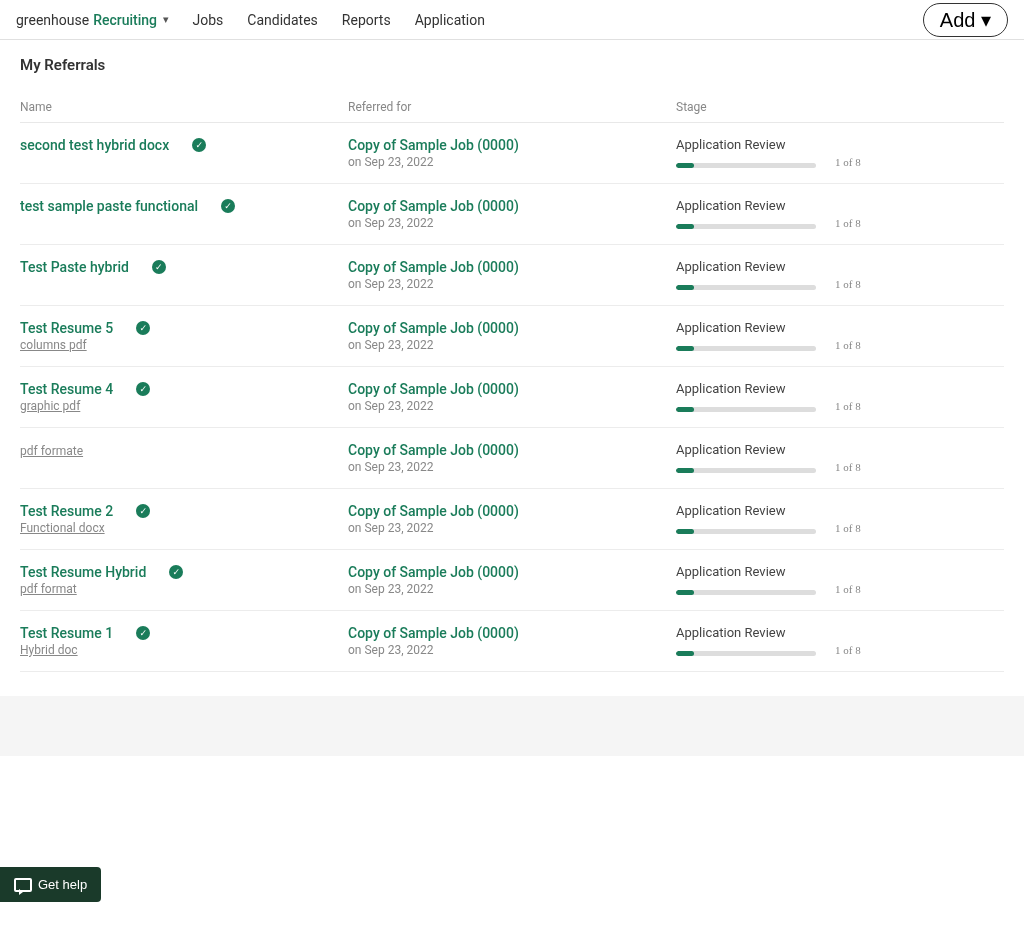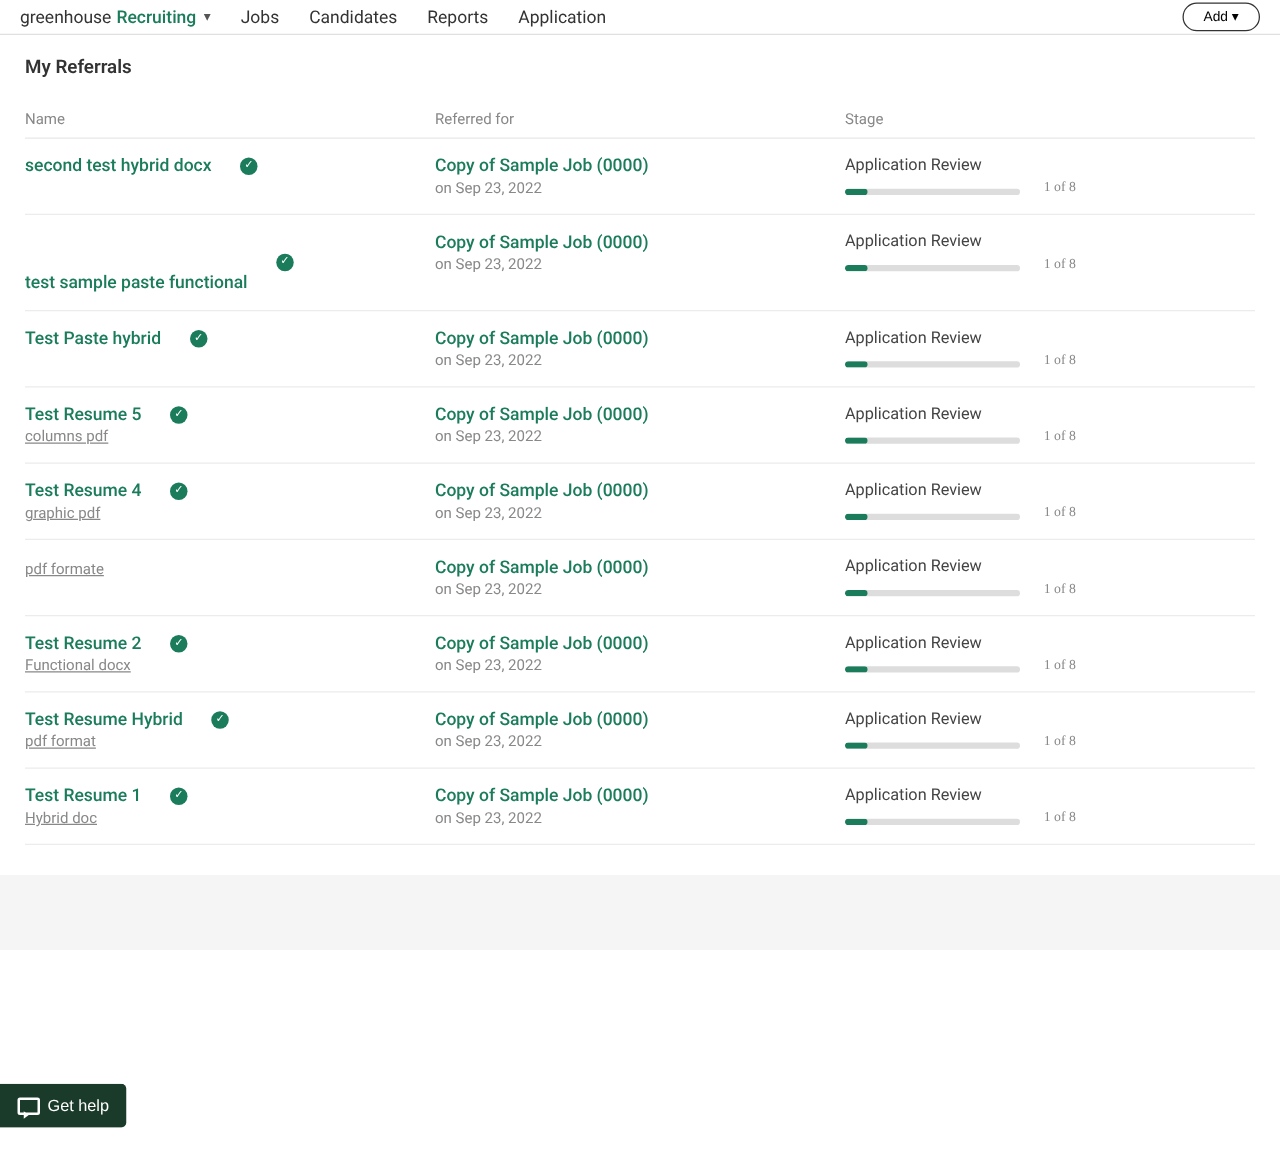--- a/index.html
+++ b/index.html
@@ -3,42 +3,42 @@
   <meta charset="utf-8">
   <style>
     * { margin: 0; padding: 0; box-sizing: border-box; }
     body { font-family: -apple-system, BlinkMacSystemFont, 'Segoe UI', Roboto, sans-serif; background: #fff; color: #333; font-size: 14px; }
 
     
     .nav-bar {
       display: flex;
       align-items: center;
       padding: 12px 16px;
-      height: 28px;
+      height: 40px;
       border-bottom: 1px solid #e0e0e0;
       background: #fff;
     }
     .nav-brand {
       display: flex;
       align-items: center;
       gap: 4px;
       margin-right: 24px;
     }
     .nav-brand-text { color: #333; font-size: 14px; }
     .nav-brand-green { color: #1a7c5a; font-size: 14px; font-weight: 500; }
     .nav-chevron { color: #555; font-size: 11px; margin-left: 2px; }
     .nav-links { display: flex; gap: 24px; flex: 1; }
     .nav-link { color: #333; text-decoration: none; font-size: 14px; }
     .add-btn {
       border: 1.5px solid #333;
       border-radius: 20px;
       padding: 4px 16px;
       background: #fff;
       cursor: pointer;
-      font-size: 11px;
+      font-size: 20px;
       display: flex;
       align-items: flex-end;
       gap: 6px;
     }
 
     
     .page-container { padding: 16px 20px; }
     .page-title { font-size: 15px; font-weight: 600; color: #333; margin-bottom: 20px; }
 
     
@@ -199,21 +199,21 @@
           <div class="progress-bar-wrap">
             <div class="progress-bar-fill" style="width:12.5%"></div>
           </div>
           <span class="progress-text">1 of 8</span>
         </div>
       </div>
     </div>
       <div class="table-row">
       <div>
         <div class="candidate-name">
-          <a href="#" style="color:#1a7c5a; text-decoration:none;margin-top:32px;">test sample paste functional</a>
+          <a href="#" style="color:#1a7c5a; text-decoration:none;">test sample paste functional</a>
           <span class="check-icon"></span>
         </div>
 
       </div>
       <div>
         <div class="job-link">
           <a href="#" style="color:#1a7c5a; text-decoration:none;">Copy of Sample Job (0000)</a>
         </div>
         <div class="job-date">on Sep 23, 2022</div>
       </div>

